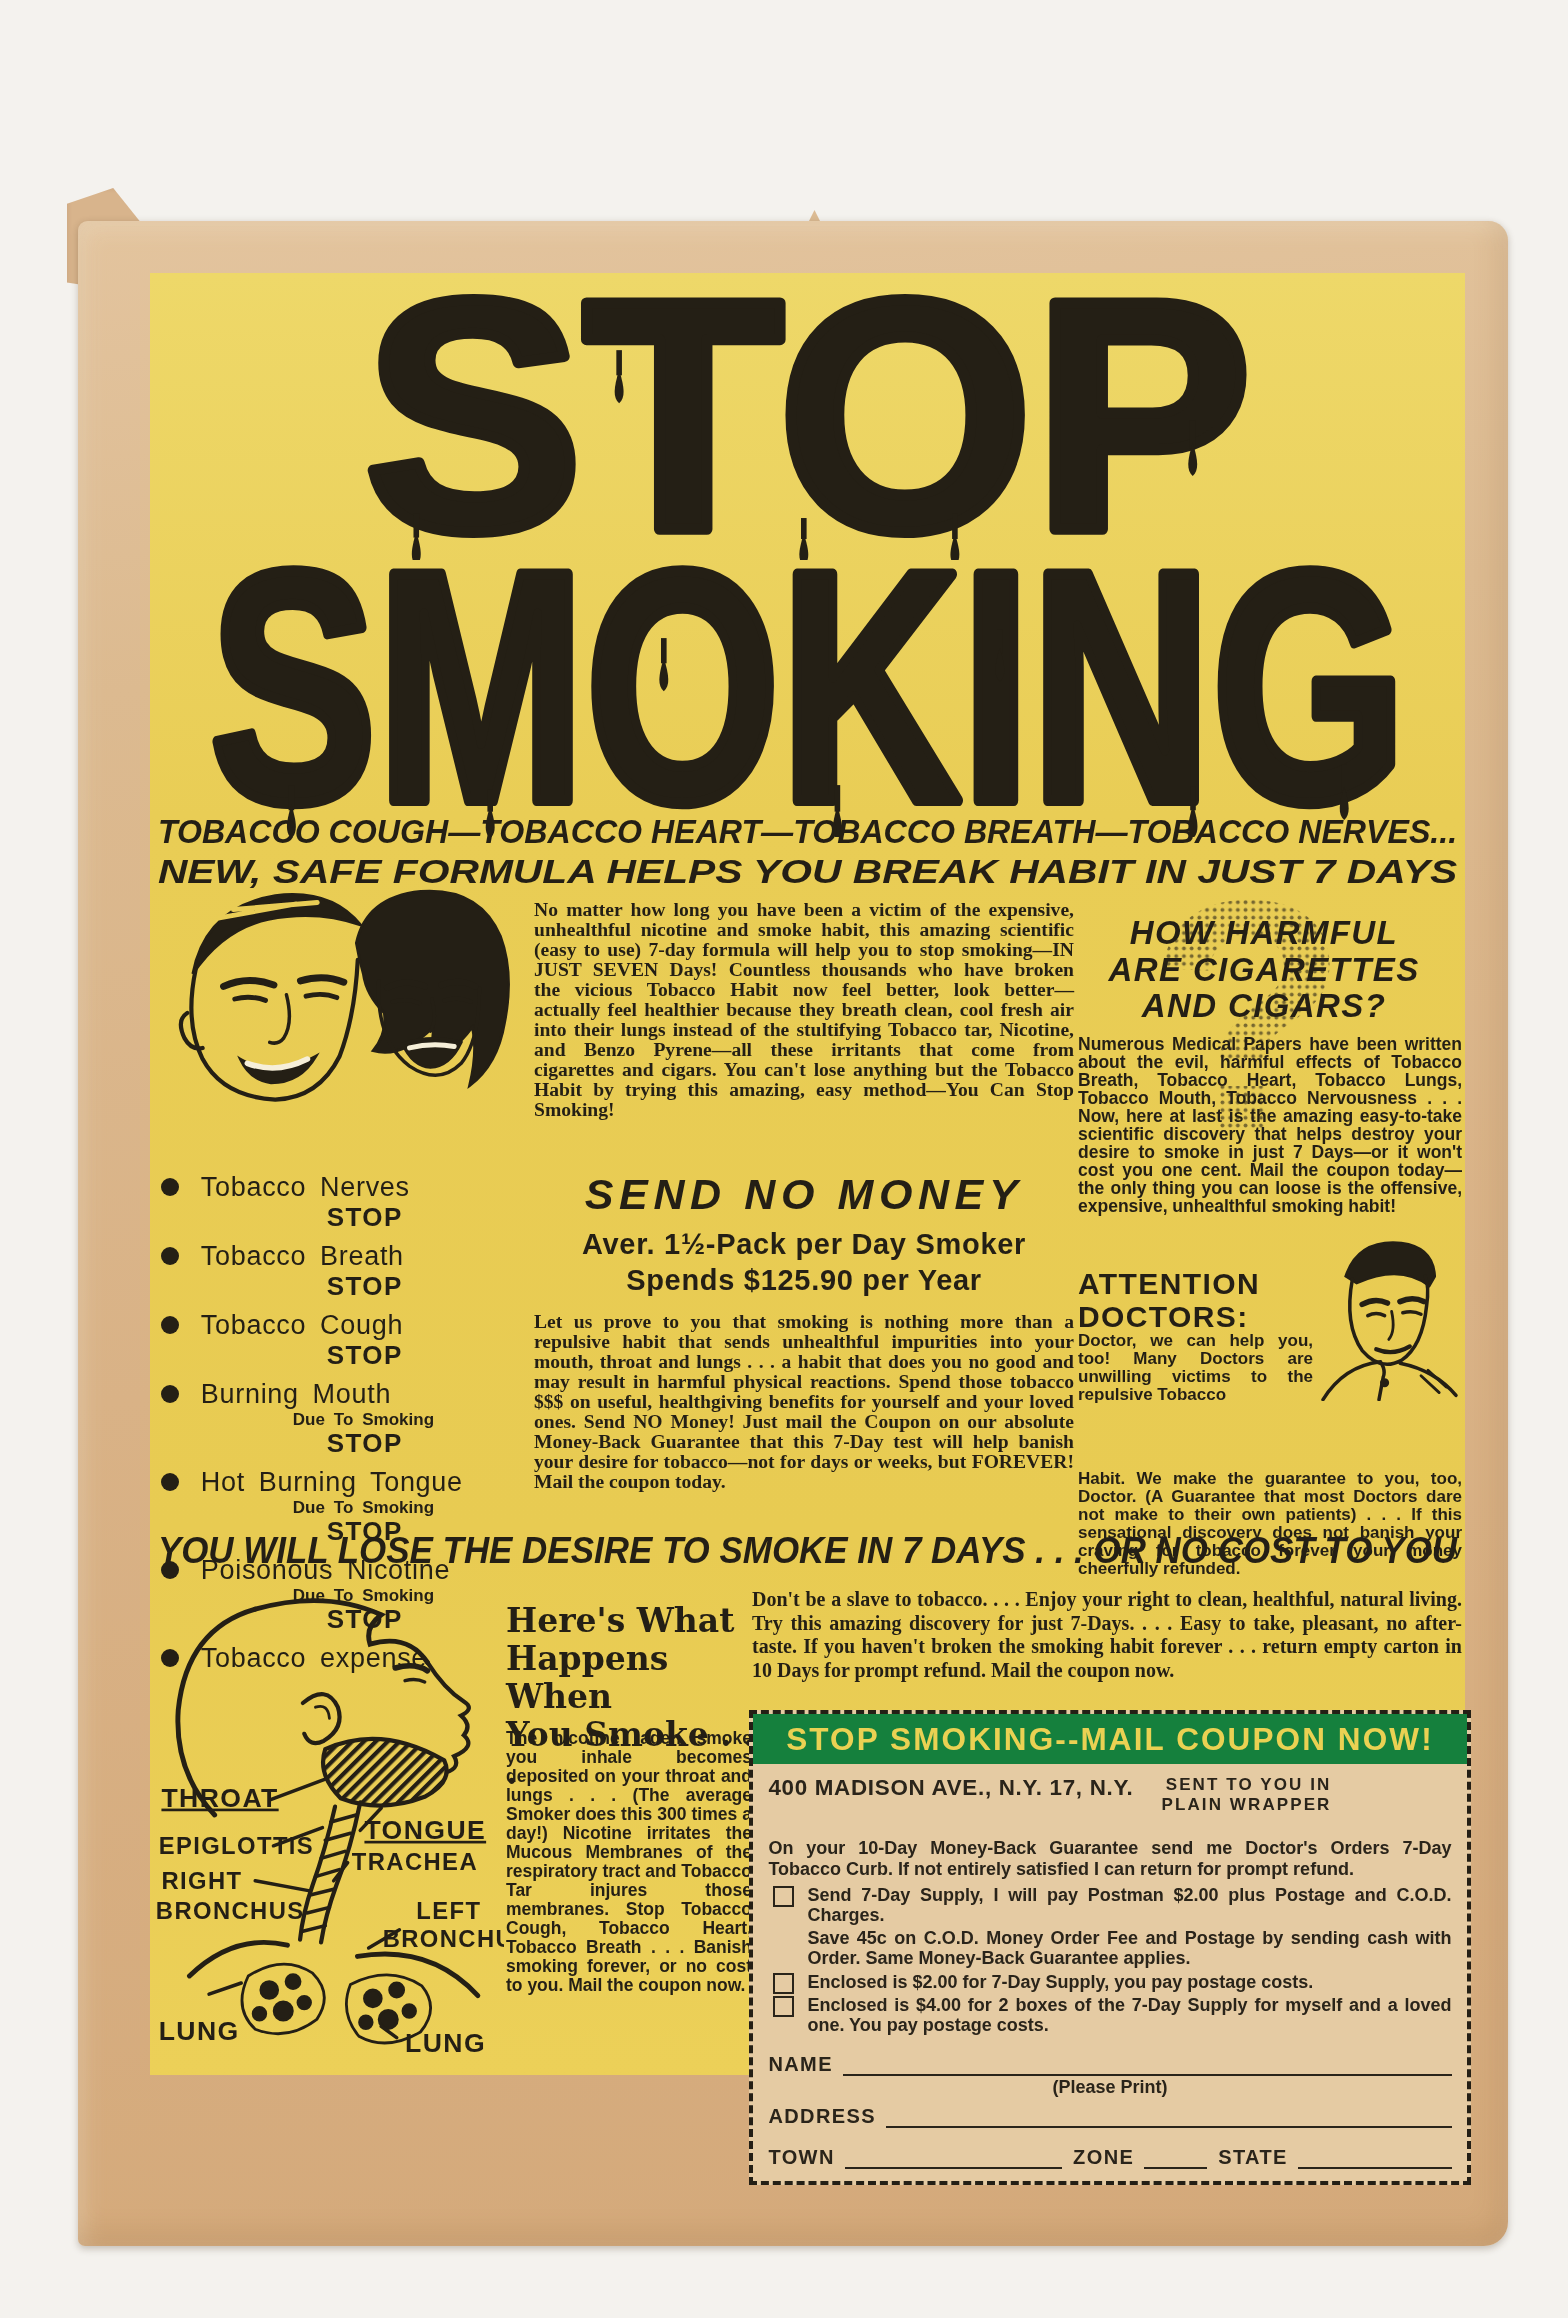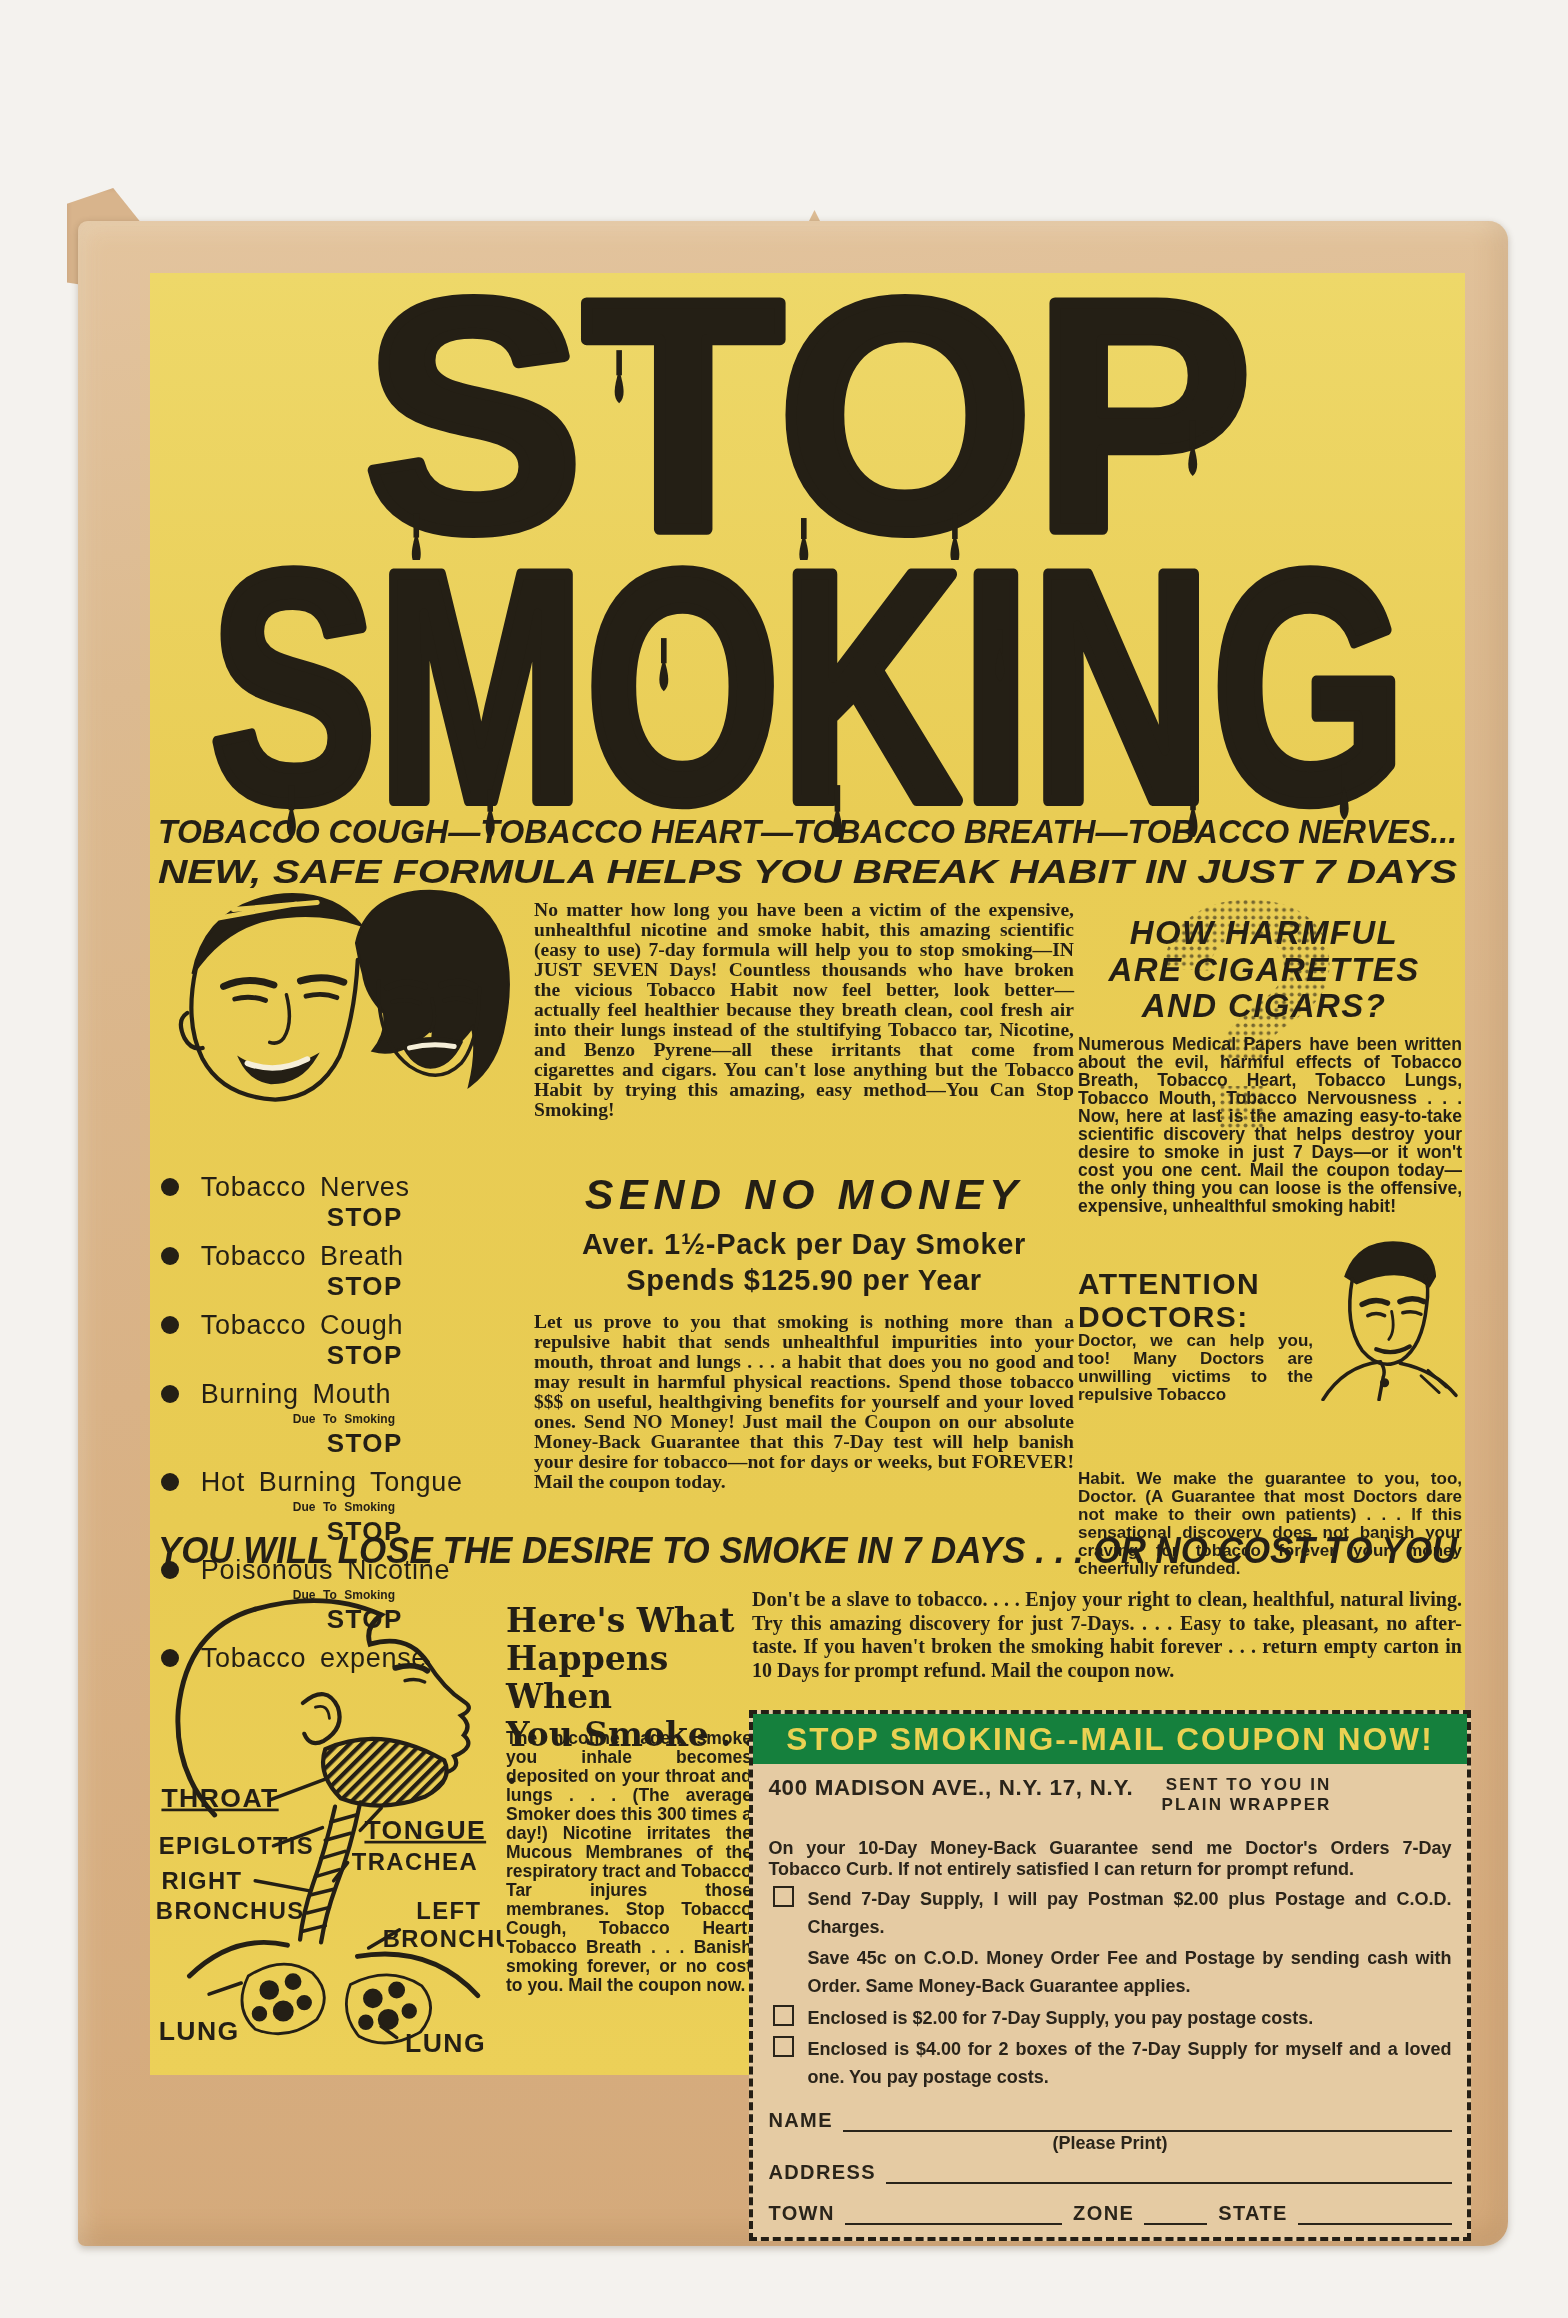--- a/index.html
+++ b/index.html
@@ -22,21 +22,21 @@
   .sub1{position:absolute;left:2.8px;top:538px;width:1309px;height:41px;}
   .sub2{position:absolute;left:2.8px;top:578px;width:1309px;height:41px;}
 
   
   .couple{position:absolute;left:5.6px;top:603px;width:363px;height:239px;}
   .ycs-header{position:absolute;left:4.2px;top:846px;width:378px;font-weight:bold;font-size:39px;letter-spacing:0.7px;}
   .stoplist{position:absolute;left:9.8px;top:899px;width:361px;}
   .stoplist .item{position:relative;margin-bottom:9px;}
   .stoplist .lbl{font-weight:normal;font-size:27px;padding-left:41px;letter-spacing:0.7px;line-height:31px;word-spacing:5.6px;}
   .stoplist .dot{position:absolute;left:1.4px;top:5.6px;width:18px;height:18px;border-radius:50%;background:#241f15;}
-  .stoplist .due{font-weight:bold;font-size:12px;line-height:19px;padding-left:133px;word-spacing:4.2px;}
+  .stoplist .due{font-weight:bold;font-size:17px;line-height:19px;padding-left:133px;word-spacing:4.2px;}
   .stoplist .stp{font-weight:bold;font-size:26px;line-height:29px;padding-left:167px;letter-spacing:1.4px;}
 
   
   .para{font-family:"Liberation Serif",serif;font-weight:bold;text-align:justify;}
   .p-intro{position:absolute;left:384px;top:627px;width:540px;font-size:19.6px;line-height:20px;word-spacing:2.1px;}
   .snm{position:absolute;left:384px;top:897px;width:540px;text-align:center;font-weight:bold;font-style:italic;font-size:43px;letter-spacing:5.6px;}
   .aver1{position:absolute;left:384px;top:955px;width:540px;text-align:center;font-weight:bold;font-size:29px;letter-spacing:0.7px;}
   .aver2{position:absolute;left:384px;top:991px;width:540px;text-align:center;font-weight:bold;font-size:29px;letter-spacing:0.7px;}
   .p-send{position:absolute;left:384px;top:1039px;width:540px;font-size:19.6px;line-height:20px;}
 
@@ -66,21 +66,21 @@
   .c-banner span{color:#ead153;font-weight:bold;font-size:31.5px;letter-spacing:2.1px;}
   .c-body{padding:9.8px 15.4px 11.2px 15.4px;color:#2a241a;}
   .c-row1{display:flex;align-items:baseline;gap:19.6px;}
   .c-company{font-weight:bold;font-size:24.5px;letter-spacing:0.7px;}
   .c-dept{font-weight:bold;font-size:27px;letter-spacing:1.4px;}
   .c-row2{display:flex;align-items:flex-start;gap:28px;margin-top:1.4px;text-align:right;}
   .c-addr{font-weight:bold;font-size:22.4px;letter-spacing:0.7px;}
   .c-wrap{font-weight:bold;font-size:17px;line-height:19.6px;letter-spacing:2.1px;}
   .c-guar{font-weight:bold;font-size:18px;line-height:21px;margin-top:24px;text-align:justify;}
   .c-opts{margin-top:4.2px;}
-  .c-opt{position:relative;font-weight:bold;font-size:18px;line-height:28px;padding-left:39px;margin-top:3.5px;text-align:justify;}
+  .c-opt{position:relative;font-weight:bold;font-size:18px;line-height:20px;padding-left:39px;margin-top:3.5px;text-align:justify;}
   .c-opt.nobox{padding-left:39px;}
   .cbox{position:absolute;left:4.2px;top:1.4px;width:17px;height:17px;border:2.8px solid #2a241a;background:transparent;}
   .c-field{display:flex;align-items:flex-end;margin-top:18px;font-weight:bold;font-size:20px;letter-spacing:1.4px;}
   .c-field .ul{flex:1;border-bottom:2.1px solid #2a241a;height:21px;margin-left:9.8px;}
   .c-field .ul.short{flex:0 0 63px;}
   .c-print{text-align:center;font-weight:bold;font-size:18px;margin-top:1.4px;}
   .c-field .midlbl{margin-left:11.2px;}
 </style>
 </head>
 <body>

